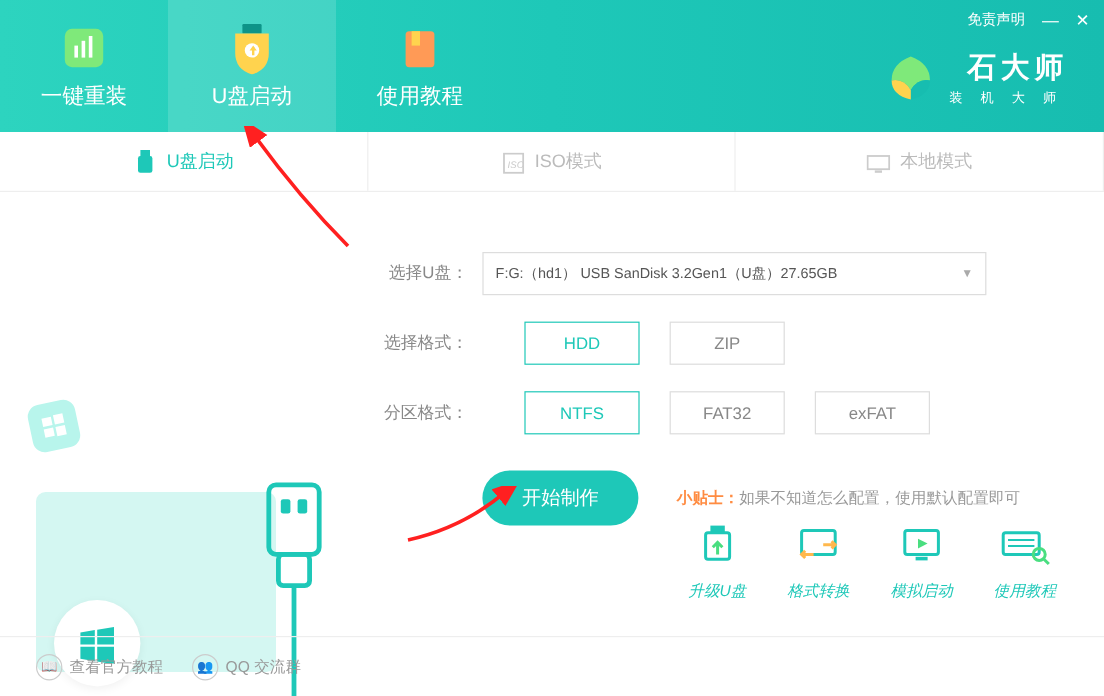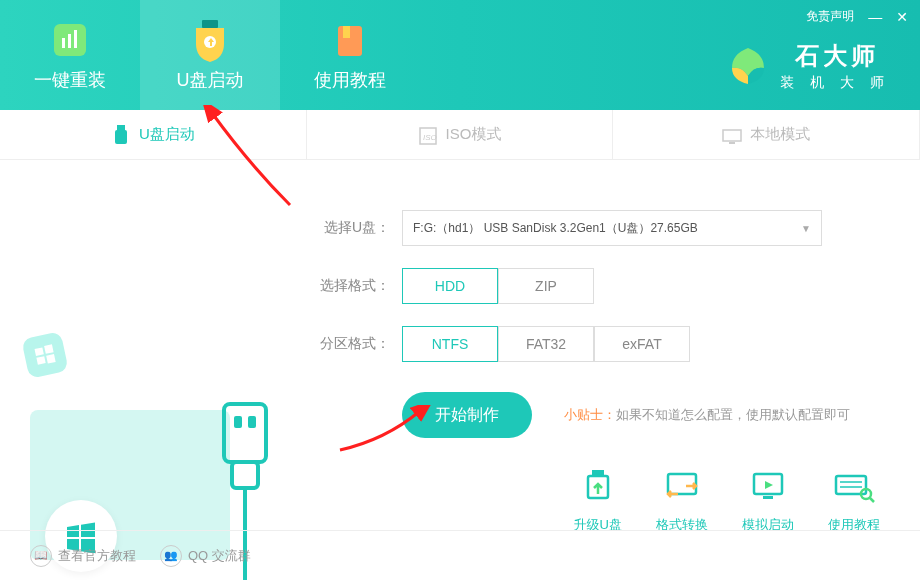--- a/index.html
+++ b/index.html
@@ -10,51 +10,51 @@
 .nav-item.active { background: rgba(255,255,255,0.15); }
 .nav-icon { width: 44px; height: 44px; display: flex; align-items: center; justify-content: center; }
 .nav-label { font-size: 18px; }
 
 .top-right { position: absolute; top: 8px; right: 12px; display: flex; align-items: center; gap: 14px; color: #fff; font-size: 12px; }
 .win-btn { cursor: pointer; font-size: 14px; }
 
 .brand { position: absolute; right: 30px; top: 40px; display: flex; align-items: center; gap: 10px; }
 .brand-text { color: #fff; }
 .brand-title { font-size: 24px; font-weight: bold; letter-spacing: 4px; margin-left: 15px; }
-.brand-sub { font-size: 14px; letter-spacing: 6px; margin-top: 2px; }
+.brand-sub { font-size: 11px; letter-spacing: 6px; margin-top: 2px; }
 
 .tabs { height: 50px; display: flex; border-bottom: 1px solid #eee; }
 .tab { flex: 1; display: flex; align-items: center; justify-content: center; gap: 8px; font-size: 15px; cursor: pointer; color: #bbb; border-right: 1px solid #eee; }
 .tab.active { color: #1ec8b8; }
 .tab-icon { width: 20px; height: 20px; display: flex; align-items: flex-end; justify-content: center; font-style: italic; }
 
 .main { display: flex; height: 370px; }
 .illustration { width: 310px; position: relative; }
 .form-area { flex: 1; padding: 50px 40px 0 0; }
 
 .form-row { display: flex; align-items: center; margin-bottom: 22px; }
 .form-label { width: 80px; font-size: 14px; color: #888; text-align: right; margin-right: 12px; }
 .select-box { flex: 1; max-width: 420px; height: 36px; border: 1px solid #ddd; padding: 0 30px 0 10px; font-size: 12px; color: #555; display: flex; align-items: center; position: relative; cursor: pointer; }
 .select-box::after { content: "▼"; position: absolute; right: 10px; color: #aaa; font-size: 10px; }
 
-.opt-group { display: flex; gap: 0; }
+.opt-group { display: flex; gap: 25px; margin-left: 35px; }
 .opt-btn { width: 96px; height: 36px; border: 1px solid #ddd; display: flex; align-items: center; justify-content: center; font-size: 14px; color: #888; cursor: pointer; }
 .opt-btn.selected { border-color: #1ec8b8; color: #1ec8b8; }
 
 .action-row { display: flex; align-items: center; margin-top: 30px; margin-left: 92px; gap: 32px; }
 .start-btn { width: 130px; height: 46px; border-radius: 23px; background: #1ec8b8; color: #fff; font-size: 16px; display: flex; align-items: center; justify-content: center; cursor: pointer; }
 .tip { font-size: 13px; color: #999; }
-.tip-label { color: #ff8c42; }
+.tip-label { color: #ff8c42; font-weight: bold; }
 
 .footer { height: 50px; border-top: 1px solid #eee; display: flex; align-items: center; padding: 0 30px; position: absolute; bottom: 0; width: 100%; }
 .footer-left { display: flex; gap: 24px; }
 .footer-link { display: flex; align-items: center; gap: 6px; color: #999; font-size: 13px; cursor: pointer; }
 .footer-link-icon { width: 22px; height: 22px; border: 1.5px solid #ccc; border-radius: 50%; display: flex; align-items: center; justify-content: center; font-size: 11px; }
 
-.tool-row { position: absolute; bottom: 46px; right: 40px; display: flex; gap: 34px; }
+.tool-row { position: absolute; bottom: 78px; right: 40px; display: flex; gap: 34px; font-style: italic; }
 .tool-item { display: flex; flex-direction: column; align-items: center; gap: 8px; cursor: pointer; }
 .tool-icon { width: 44px; height: 44px; display: flex; align-items: center; justify-content: center; }
 .tool-label { font-size: 13px; color: #1ec8b8; }
 
 .arrow { position: absolute; pointer-events: none; }
 .arrow1 { top: 105px; left: 200px; }
 .arrow2 { top: 405px; left: 330px; }
 
 
 .deco-windows { position: absolute; top: 175px; left: 25px; width: 40px; height: 40px; background: #b8f5ec; border-radius: 10px; transform: rotate(-12deg); display:flex; align-items:center; justify-content:center;}

